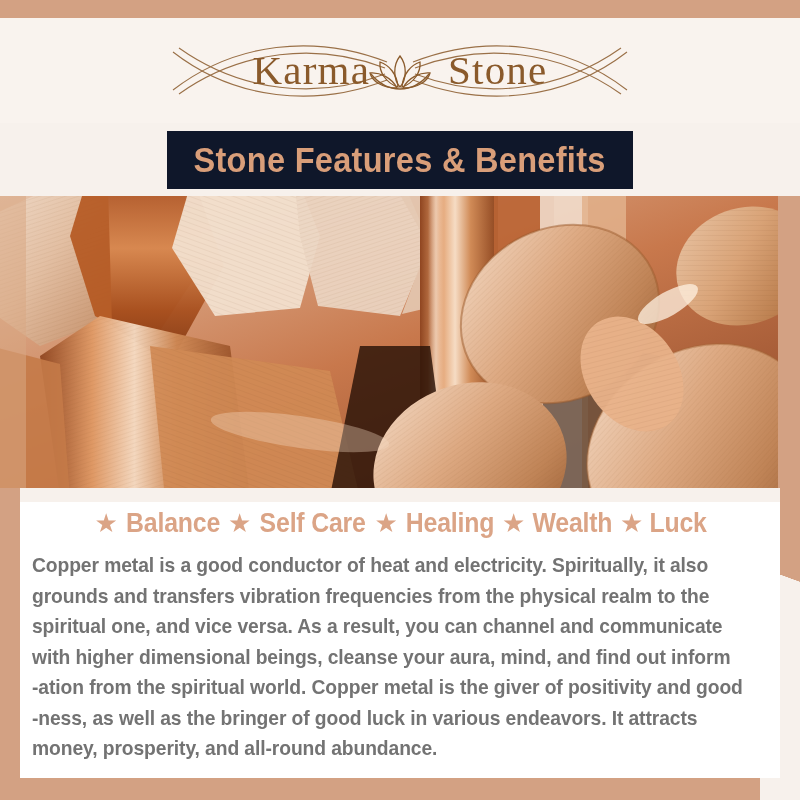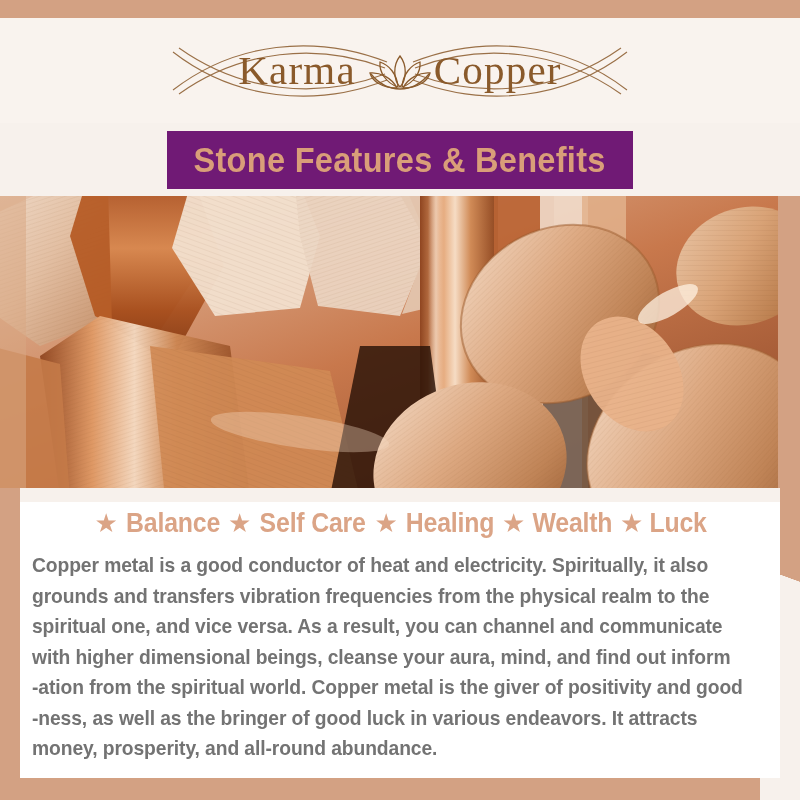--- a/index.html
+++ b/index.html
@@ -96,21 +96,21 @@
     width: 800px; height: 73px;
     display: flex;
     align-items: center;
     justify-content: center;
     background: #f7f1ec;
   }
 
   .title-plate {
     width: 466px;
     height: 58px;
-    background: #701a75;
+    background: #0f172a;
     display: flex;
     align-items: center;
     justify-content: center;
   }
 
   .title-text {
     font-family: "Liberation Sans Narrow", "Liberation Sans", sans-serif;
     font-size: 35px;
     font-weight: bold;
     color: #d99e79;
@@ -232,21 +232,21 @@
           <path d="M-2,12 C-14,8 -21,-3 -20,-13 C-11,-10 -3,-1 -2,12 Z"></path>
           <path d="M2,12 C14,8 21,-3 20,-13 C11,-10 3,-1 2,12 Z"></path>
           <path d="M-3,13 C-18,13 -28,6 -30,-2 C-20,-3 -8,3 -3,13 Z"></path>
           <path d="M3,13 C18,13 28,6 30,-2 C20,-3 8,3 3,13 Z"></path>
           <path d="M-29,-1 C-20,10 -9,14 0,14 C9,14 20,10 29,-1"></path>
         </g>
       </svg>
 
       <div class="logo-words">
         <span class="logo-word">Karma</span>
-        <span class="logo-word">Copper</span>
+        <span class="logo-word">Stone</span>
       </div>
 
     </div>
   </div>
 
   <div class="title-wrap">
     <div class="title-plate">
       <span class="title-text">Stone Features &amp; Benefits</span>
     </div>
   </div>

